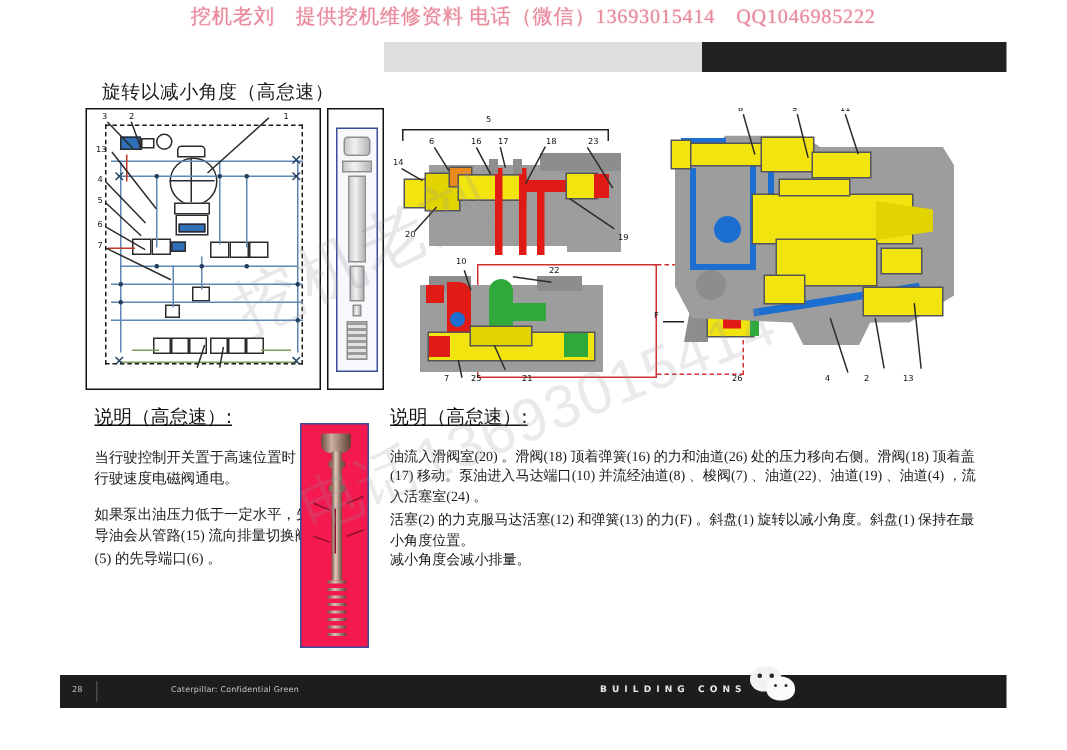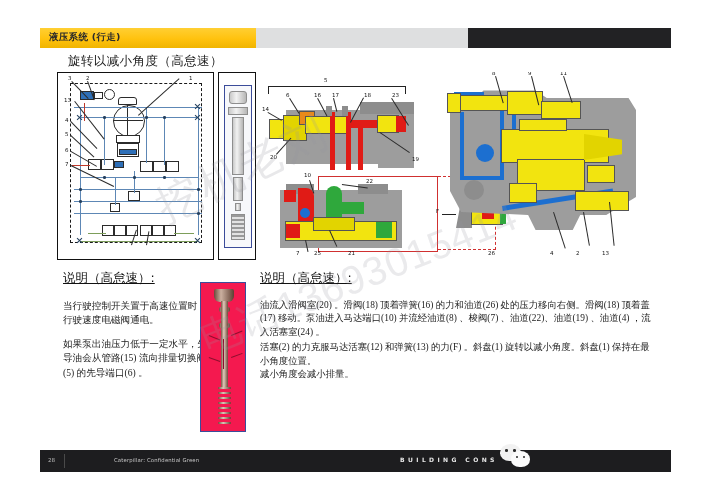--- a/index.html
+++ b/index.html
@@ -172,26 +172,24 @@
     font-size:40px;color:rgba(150,150,160,.20);
     font-family:"Liberation Sans","DejaVu Sans",sans-serif;
     white-space:nowrap;pointer-events:none;letter-spacing:1px;
   }
 </style>
 </head>
 <body>
 
 <div id="page">
 
+  <div class="hdr-text">挖机老刘　提供挖机维修资料 电话（微信）13693015414　QQ1046985222</div>
 
   <div class="slide">
 
-    <div class="bar bar-yellow">
-      <span class="bar-label">液压系统 (行走)</span>
-    </div>
     <div class="bar bar-grey"></div>
     <div class="bar bar-dark"></div>
 
     <div class="slide-title">旋转以减小角度（高怠速）</div>
 
     <div class="fig fig-a">
       <div class="fig-inner">
         <div class="sch-dash"></div>
 
         <div class="blk blkf" style="left:22px;top:18px;width:14px;height:9px;"></div>

